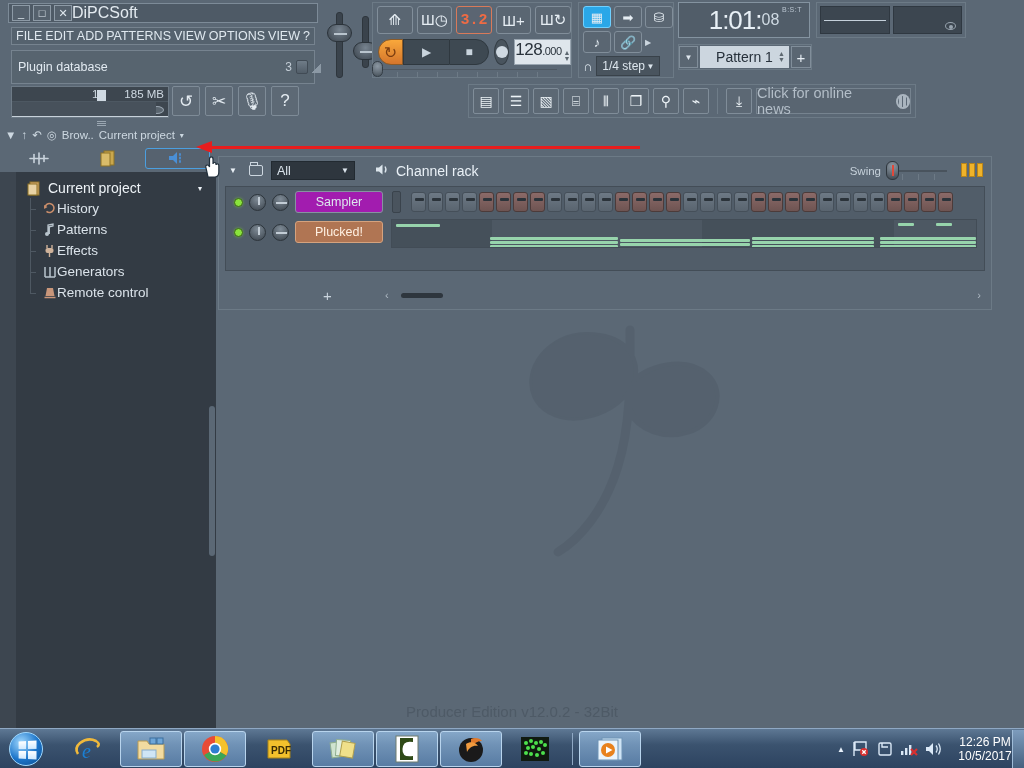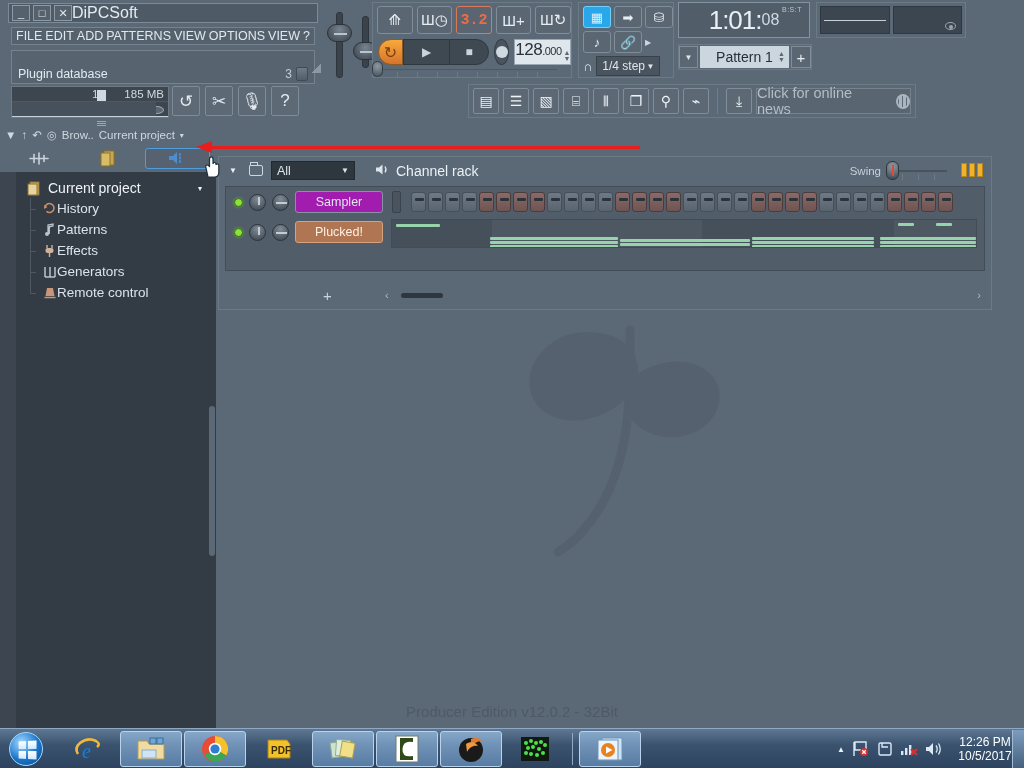--- a/index.html
+++ b/index.html
@@ -33,21 +33,21 @@
      border:1px solid #8d9aa6; display:flex; align-items:center; justify-content:center;
      font-size:11px; color:#dfe7ee; line-height:1; }
   .wtitle { font-size:16px; color:#e3eaf0; }
 
   .menubar { position:absolute; left:11px; top:27px; width:304px; height:18px;
      background:#55626e; border:1px solid #76838f; display:flex; align-items:center;
      justify-content:space-between; padding:0 4px; }
   .menubar span { font-size:12.5px; color:#dfe8ef; letter-spacing:0px; }
 
   .plugdb { position:absolute; left:11px; top:50px; width:304px; height:22px;
-     background:#57646f; border:1px solid #76838f; display:flex; align-items:flex-start;
+     background:#57646f; border:1px solid #76838f; display:flex; align-items:center;
      padding:16px 6px; justify-content:space-between; }
   .plugdb .lbl { font-size:12.5px; color:#e2eaf1; }
   .plugdb .rt { display:flex; align-items:center; gap:4px; font-size:12px; color:#c2ccd5;}
   .hole { width:12px; height:14px; background:linear-gradient(#6f7c88,#515d68);
      border-radius:2px; border:1px solid #414b55; }
 
   
   .rscorner { position:absolute; left:311px; top:64px; width:10px; height:9px;
      background:linear-gradient(135deg, transparent 50%, #8c99a5 50%); }
 

